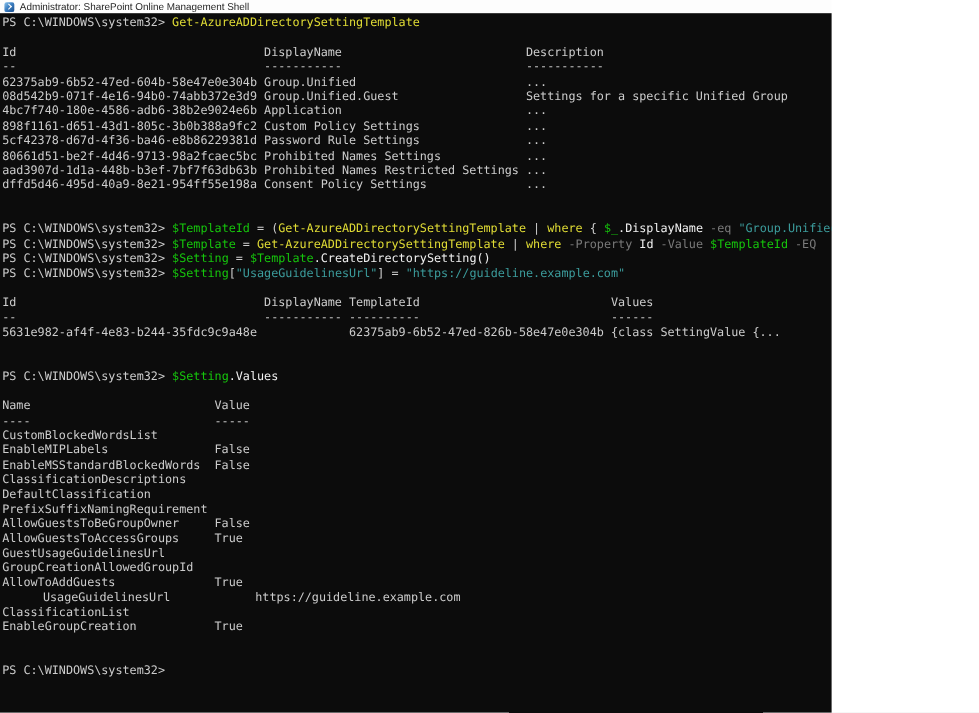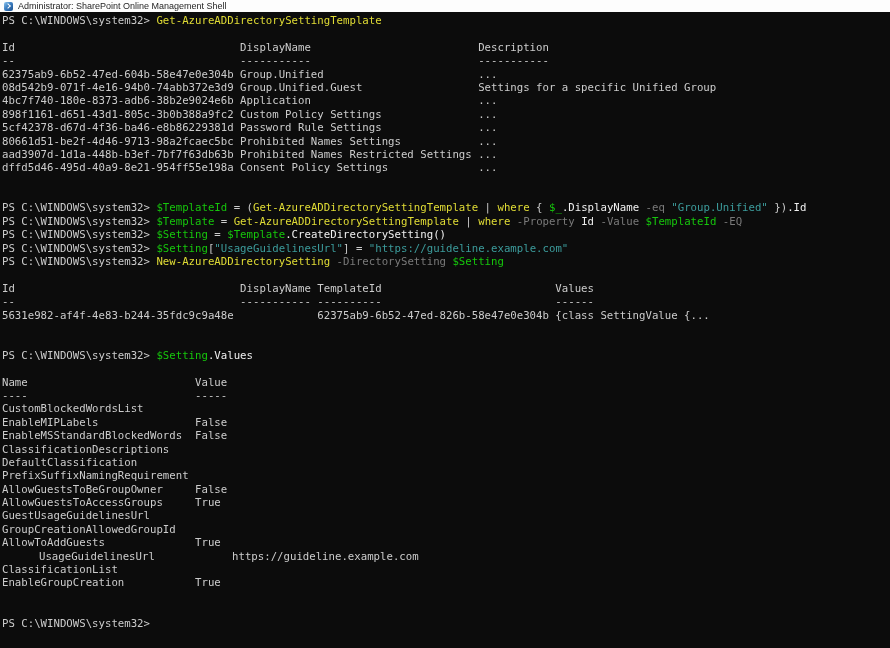--- a/index.html
+++ b/index.html
@@ -1,16 +1,16 @@
 <!DOCTYPE html>
 <html><head>
 <meta charset="utf-8">
 <style>
   html,body{margin:0;padding:0;width:890px;height:648px;overflow:hidden;background:#ffffff;}
-  .window{width:890px;height:648px;display:flex;flex-direction:column;}
+  .window{width:756px;height:648px;display:flex;flex-direction:column;}
   .titlebar{
     height:12px;flex:0 0 12px;background:#fdfdfd;display:flex;align-items:center;
     gap:5px;padding:0 4px;font-family:"Liberation Sans",sans-serif;font-size:9px;
     color:#1f1f1f;white-space:nowrap;
   }
   .ps-icon{
     width:9px;height:9px;flex:0 0 auto;border-radius:2px;position:relative;
     background:linear-gradient(135deg,#8ec6ee 0%,#3d7fc1 45%,#1b4f8e 100%);
   }
   .ps-icon::before{
@@ -33,33 +33,32 @@
     <span class="ps-icon"></span>
     <span class="title">Administrator: SharePoint Online Management Shell</span>
   </div>
   <div class="terminal" id="terminal" style="background: rgb(12, 12, 12);">
       <div class="line"><span style="color: rgb(204, 204, 204);">PS C:\WINDOWS\system32&gt; </span><span style="color: rgb(224, 220, 53);">Get-AzureADDirectorySettingTemplate</span></div>
       <div class="line"></div>
       <div class="line"><span style="color: rgb(204, 204, 204);">Id                                   DisplayName                          Description</span></div>
       <div class="line"><span style="color: rgb(204, 204, 204);">--                                   -----------                          -----------</span></div>
       <div class="line"><span style="color: rgb(204, 204, 204);">62375ab9-6b52-47ed-604b-58e47e0e304b Group.Unified                        ...</span></div>
       <div class="line"><span style="color: rgb(204, 204, 204);">08d542b9-071f-4e16-94b0-74abb372e3d9 Group.Unified.Guest                  Settings for a specific Unified Group</span></div>
-      <div class="line"><span style="color: rgb(204, 204, 204);">4bc7f740-180e-8373-adb6-38b2e9024e6b Application                          ...</span></div>
+      <div class="line"><span style="color: rgb(204, 204, 204);">4bc7f740-180e-4586-adb6-38b2e9024e6b Application                          ...</span></div>
       <div class="line"><span style="color: rgb(204, 204, 204); text-align: center;">898f1161-d651-43d1-805c-3b0b388a9fc2 Custom Policy Settings               ...</span></div>
       <div class="line"><span style="color: rgb(204, 204, 204);">5cf42378-d67d-4f36-ba46-e8b86229381d Password Rule Settings               ...</span></div>
       <div class="line"><span style="color: rgb(204, 204, 204);">80661d51-be2f-4d46-9713-98a2fcaec5bc Prohibited Names Settings            ...</span></div>
       <div class="line"><span style="color: rgb(204, 204, 204);">aad3907d-1d1a-448b-b3ef-7bf7f63db63b Prohibited Names Restricted Settings ...</span></div>
       <div class="line"><span style="color: rgb(204, 204, 204);">dffd5d46-495d-40a9-8e21-954ff55e198a Consent Policy Settings              ...</span></div>
       <div class="line"></div>
       <div class="line"></div>
       <div class="line"><span style="color: rgb(204, 204, 204);">PS C:\WINDOWS\system32&gt; </span><span style="color: rgb(22, 198, 12);">$TemplateId</span><span style="color: rgb(204, 204, 204);"> = (</span><span style="color: rgb(224, 220, 53);">Get-AzureADDirectorySettingTemplate</span><span style="color: rgb(204, 204, 204);"> | </span><span style="color: rgb(224, 220, 53);">where</span><span style="color: rgb(204, 204, 204);"> { </span><span style="color: rgb(22, 198, 12);">$_</span><span style="color: rgb(240, 240, 240);">.DisplayName</span><span style="color: rgb(204, 204, 204);"> </span><span style="color: rgb(122, 122, 122);">-eq</span><span style="color: rgb(204, 204, 204);"> </span><span style="color: rgb(60, 156, 156);">"Group.Unified"</span><span style="color: rgb(204, 204, 204);"> })</span><span style="color: rgb(240, 240, 240);">.Id</span></div>
       <div class="line"><span style="color: rgb(204, 204, 204);">PS C:\WINDOWS\system32&gt; </span><span style="color: rgb(22, 198, 12);">$Template</span><span style="color: rgb(204, 204, 204);"> = </span><span style="color: rgb(224, 220, 53);">Get-AzureADDirectorySettingTemplate</span><span style="color: rgb(204, 204, 204);"> | </span><span style="color: rgb(224, 220, 53);">where</span><span style="color: rgb(204, 204, 204);"> </span><span style="color: rgb(122, 122, 122);">-Property</span><span style="color: rgb(204, 204, 204);"> </span><span style="color: rgb(240, 240, 240);">Id</span><span style="color: rgb(204, 204, 204);"> </span><span style="color: rgb(122, 122, 122);">-Value</span><span style="color: rgb(204, 204, 204);"> </span><span style="color: rgb(22, 198, 12);">$TemplateId</span><span style="color: rgb(204, 204, 204);"> </span><span style="color: rgb(122, 122, 122);">-EQ</span></div>
       <div class="line"><span style="color: rgb(204, 204, 204);">PS C:\WINDOWS\system32&gt; </span><span style="color: rgb(22, 198, 12);">$Setting</span><span style="color: rgb(204, 204, 204);"> = </span><span style="color: rgb(22, 198, 12);">$Template</span><span style="color: rgb(240, 240, 240);">.CreateDirectorySetting()</span></div>
       <div class="line"><span style="color: rgb(204, 204, 204);">PS C:\WINDOWS\system32&gt; </span><span style="color: rgb(22, 198, 12);">$Setting</span><span style="color: rgb(204, 204, 204);">[</span><span style="color: rgb(60, 156, 156);">"UsageGuidelinesUrl"</span><span style="color: rgb(204, 204, 204);">] = </span><span style="color: rgb(60, 156, 156);">"https://guideline.example.com"</span></div>
-      <div class="line"><span style="color: rgb(204, 204, 204);">PS C:\WINDOWS\system32&gt; </span><span style="color: rgb(224, 220, 53);">New-AzureADDirectorySetting</span><span style="color: rgb(204, 204, 204);"> </span><span style="color: rgb(122, 122, 122);">-DirectorySetting</span><span style="color: rgb(204, 204, 204);"> </span><span style="color: rgb(22, 198, 12);">$Setting</span></div>
       <div class="line"></div>
       <div class="line"><span style="color: rgb(204, 204, 204);">Id                                   DisplayName TemplateId                           Values</span></div>
       <div class="line"><span style="color: rgb(204, 204, 204);">--                                   ----------- ----------                           ------</span></div>
       <div class="line"><span style="color: rgb(204, 204, 204);">5631e982-af4f-4e83-b244-35fdc9c9a48e             62375ab9-6b52-47ed-826b-58e47e0e304b {class SettingValue {...</span></div>
       <div class="line"></div>
       <div class="line"></div>
       <div class="line"><span style="color: rgb(204, 204, 204);">PS C:\WINDOWS\system32&gt; </span><span style="color: rgb(22, 198, 12);">$Setting</span><span style="color: rgb(240, 240, 240);">.Values</span></div>
       <div class="line"></div>
       <div class="line"><span style="color: rgb(204, 204, 204);">Name                          Value</span></div>
       <div class="line"><span style="color: rgb(204, 204, 204);">----                          -----</span></div>

